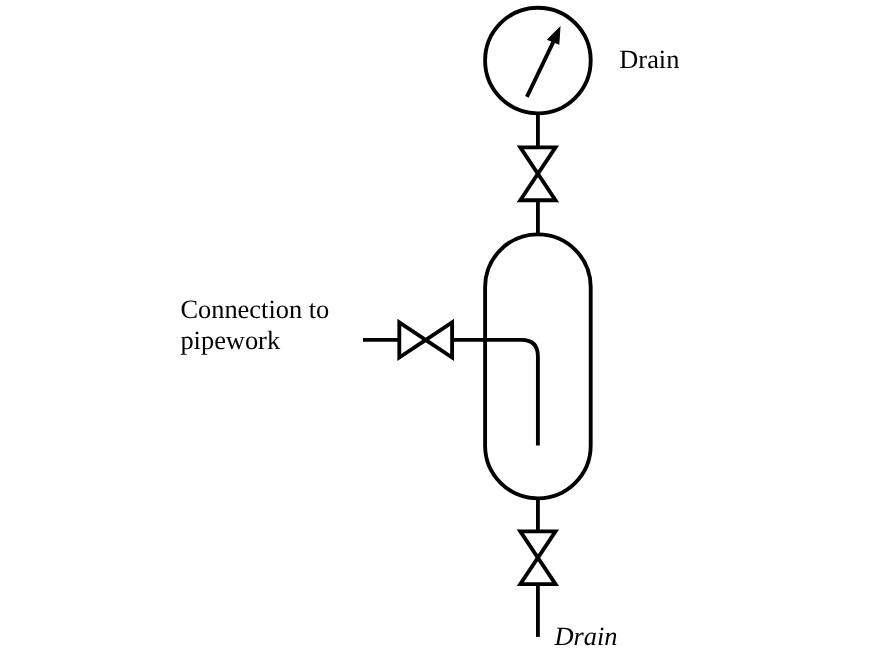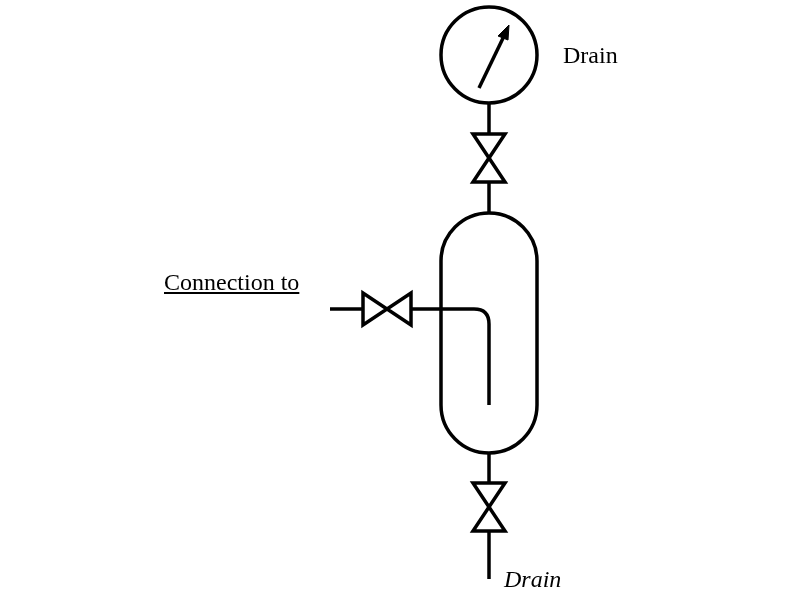--- a/index.html
+++ b/index.html
@@ -1,20 +1,20 @@
 <!DOCTYPE html>
 <html><head>
 <meta charset="utf-8">
 <style>
   html, body { margin: 0; padding: 0; background: #ffffff; }
   body { width: 800px; height: 600px; position: relative; overflow: hidden; }
   svg { position: absolute; left: 0; top: 0; }
   .lbl { position: absolute; font-family: "Liberation Serif", "DejaVu Serif", serif; font-size: 24px; color: #000; line-height: 28px; white-space: nowrap; }
   #lbl-gauge { left: 563px; top: 41px; }
-  #lbl-conn { left: 164px; top: 268px; text-decoration: underline; }
+  #lbl-conn { left: 164px; top: 268px; }
   #lbl-drain { left: 504px; top: 565px; font-style: italic; }
 </style>
 </head>
 <body>
 
 <svg width="800" height="600" viewBox="0 0 800 600">
   <g fill="none" stroke="#000" stroke-width="3.5" stroke-linejoin="miter">
 
     <circle cx="489" cy="55" r="48"></circle>
     <line x1="479" y1="88" x2="505" y2="34"></line>
@@ -42,14 +42,15 @@
       <polygon points="473,483 505,483 489,507"></polygon>
       <polygon points="473,531 505,531 489,507"></polygon>
     </g>
     <line x1="489" y1="531" x2="489" y2="579"></line>
   </g>
 </svg>
 
 <div class="lbl" id="lbl-gauge">Drain</div>
 <div class="lbl" id="lbl-conn">
   <div>Connection to</div>
+  <div>pipework</div>
 </div>
 <div class="lbl" id="lbl-drain">Drain</div>
 
 </body></html>

